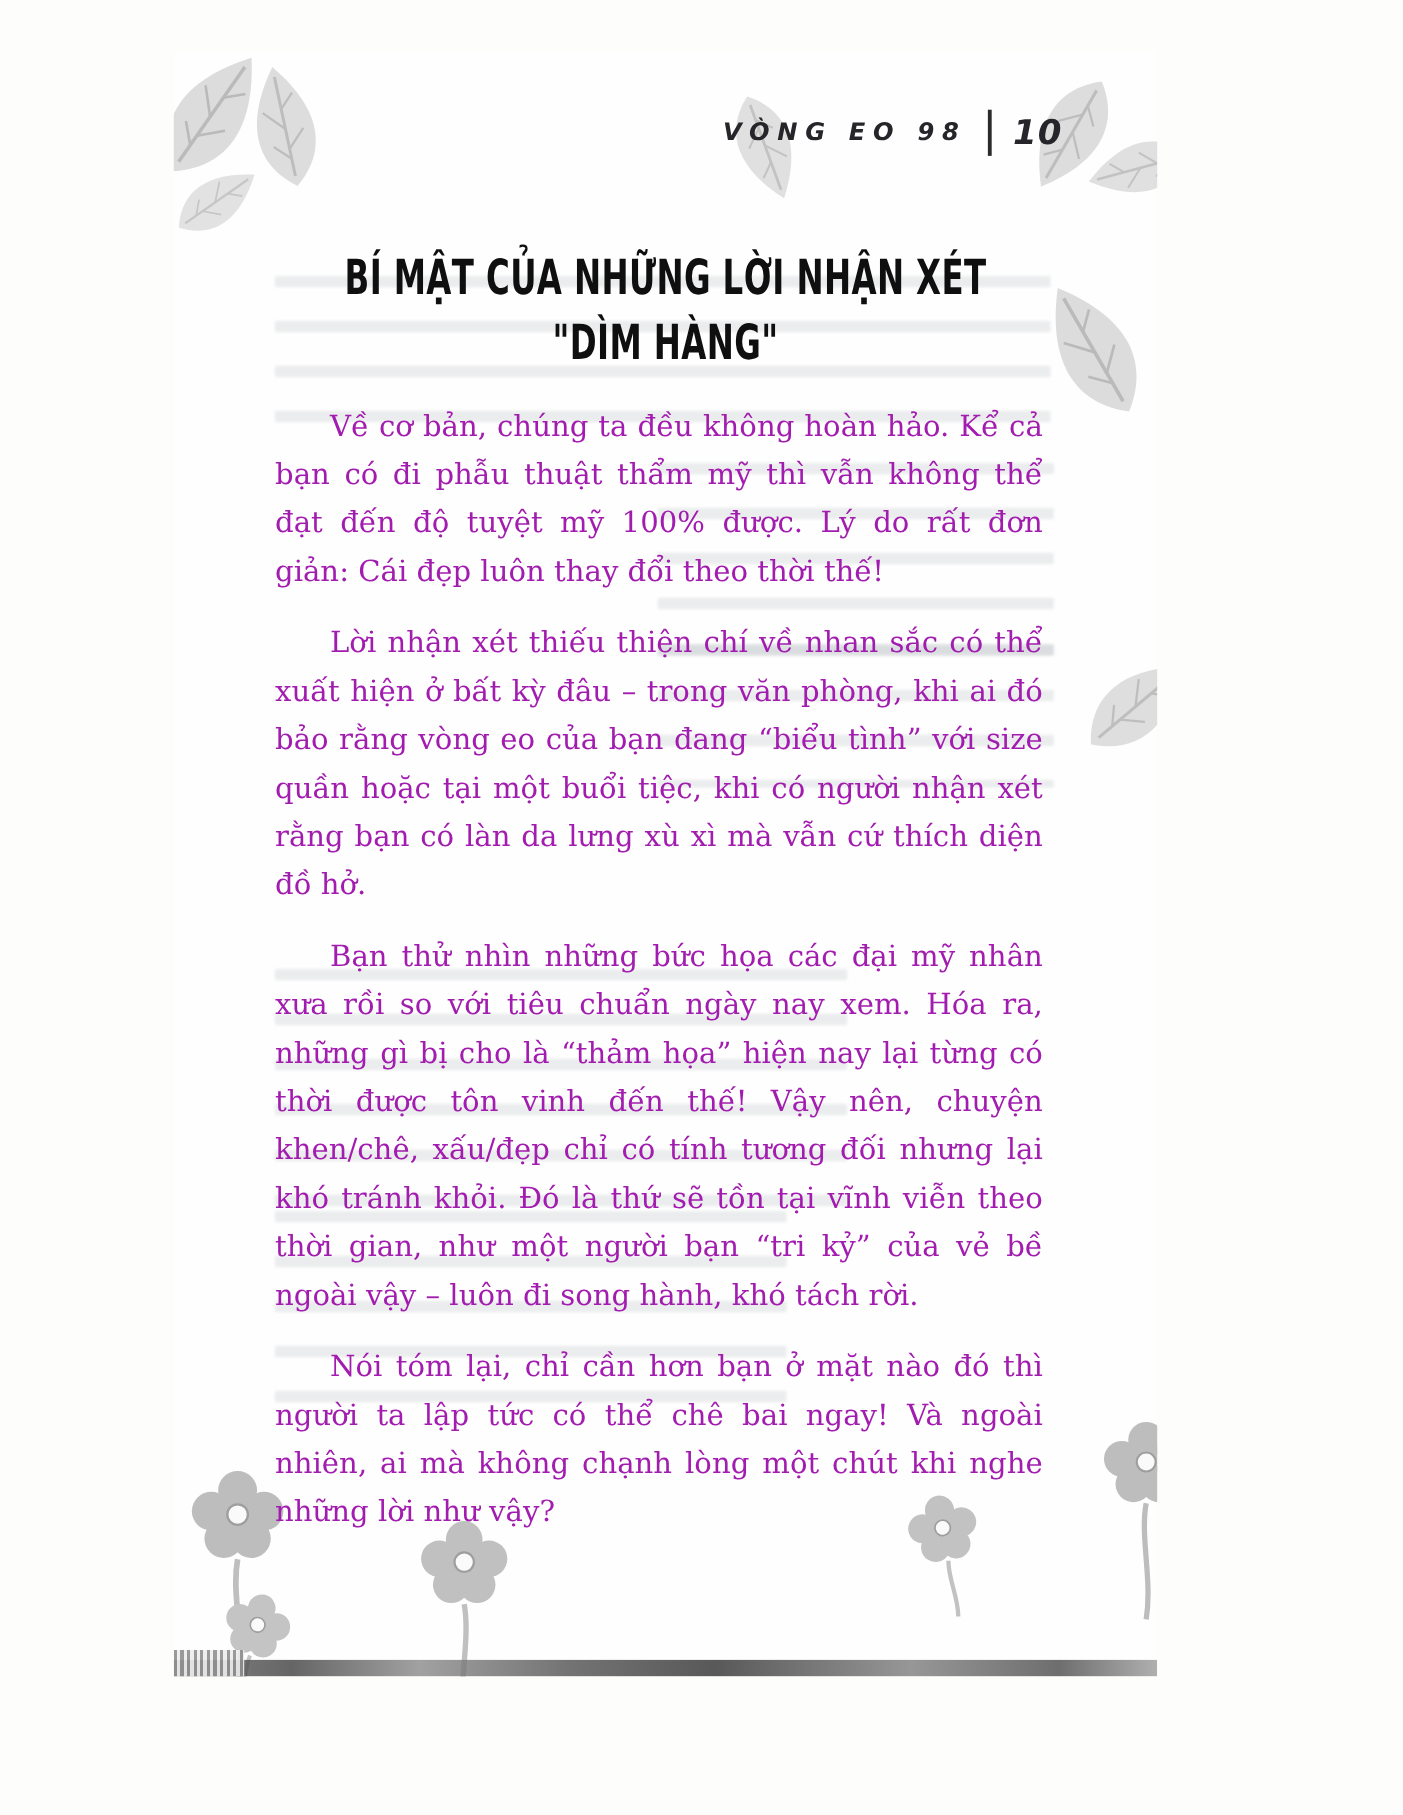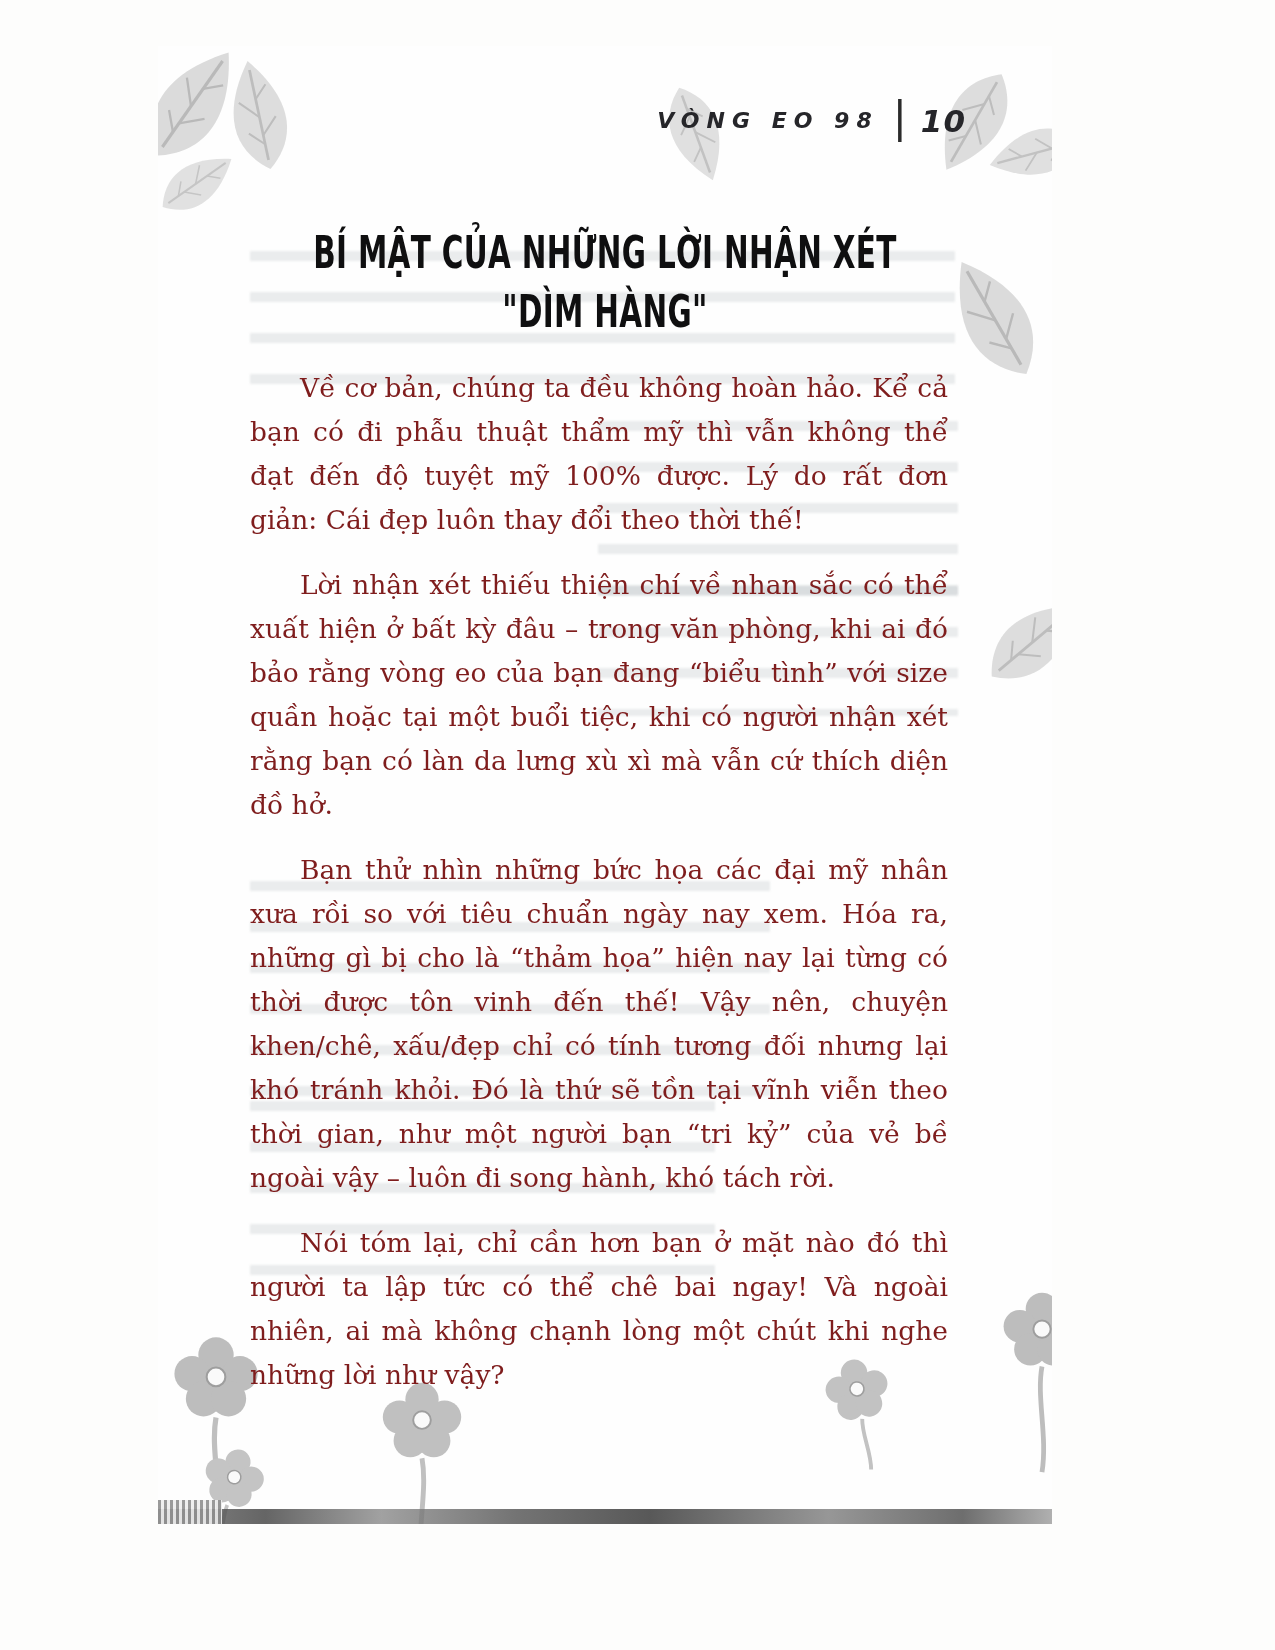--- a/index.html
+++ b/index.html
@@ -59,21 +59,21 @@
     transform: scaleX(.67);
     transform-origin: 50% 0;
     white-space: nowrap;
     z-index: 6;
   }
   
   .body-text {
     position: absolute;
     top: 320px; left: 92px; width: 698px;
     font-size: 26.5px; line-height: 44px;
-    color: #7f1d1d;
+    color: #a21caf;
     text-align: justify;
     z-index: 5;
   }
   .body-text p { margin: 0 0 21px 0; text-indent: 50px; }
   
   .page-bottom-edge {
     position: absolute; left: 0; bottom: 0;
     width: 100%; height: 15px;
     background: linear-gradient(90deg,#6b6b6b,#3f3f3f 12%,#8a8a8a 25%,#515151 40%,#2f2f2f 55%,#7d7d7d 75%,#4a4a4a 90%,#9c9c9c);
     opacity: .8;

